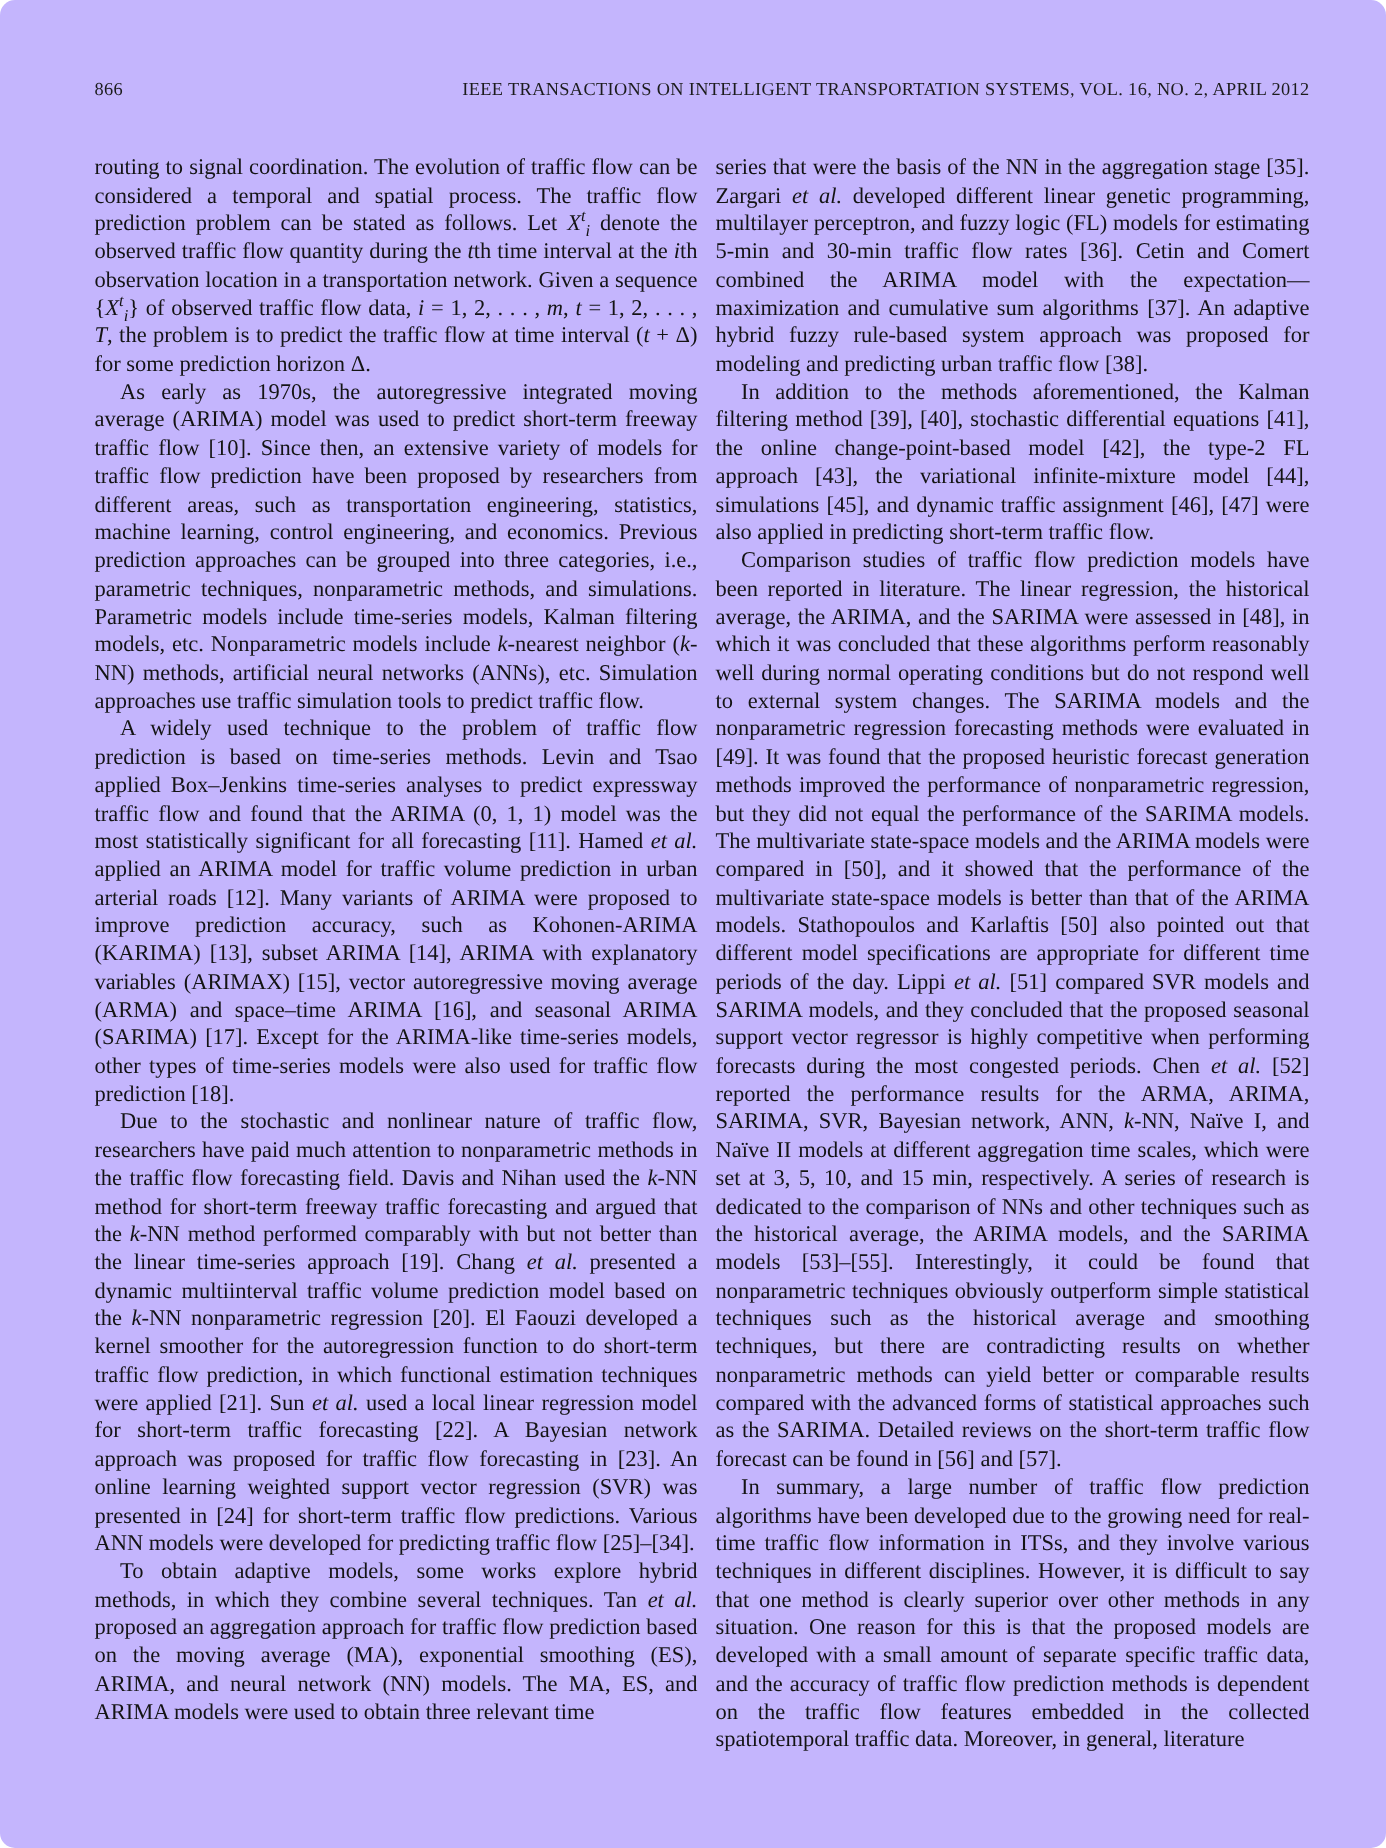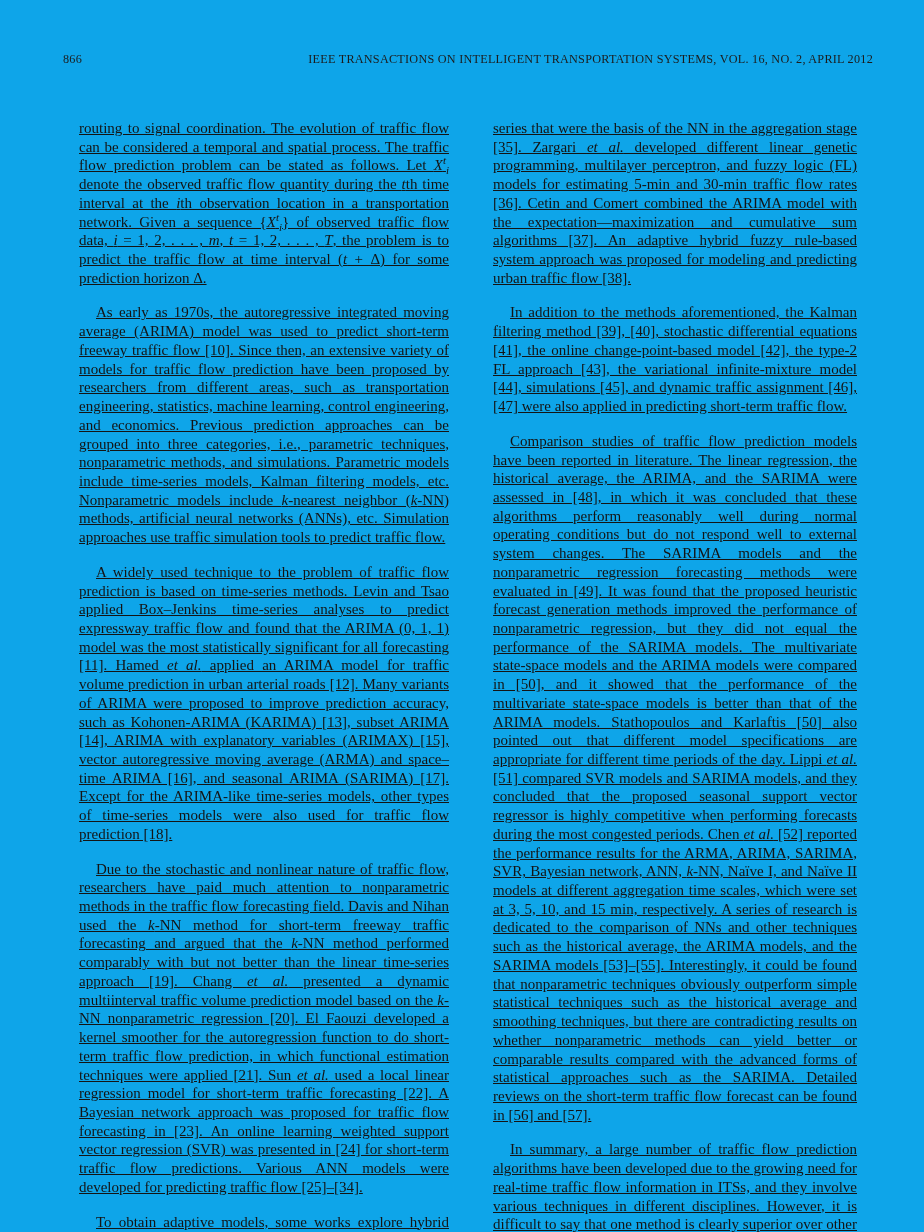--- a/index.html
+++ b/index.html
@@ -6,21 +6,22 @@
   body {
     width: 924px; height: 1232px;
     font-family: "Liberation Serif", serif;
     color: #161616;
     overflow: hidden;
   }
   .page {
     box-sizing: border-box;
     width: 924px; height: 1232px;
     padding: 52px 51px 0 63px;
-    background: #0ea5e9;
+    background: #c4b5fd;
+    border-radius: 10px;
   }
   .running-header {
     display: flex;
     align-items: baseline;
     font-size: 12.2px;
     line-height: 14px;
     letter-spacing: 0.25px;
     color: #1c1c1c;
     white-space: nowrap;
   }
@@ -31,21 +32,21 @@
     margin-top: 37px;
   }
   .col {
     text-align: justify;
     font-size: 15px;
     line-height: 18.72px;
     color: #141414;
   }
   .col-left  { width: 402px; }
   .col-right { width: 396px; }
-  .col p { margin: 16px; text-indent: 17px; text-decoration: underline; }
+  .col p { margin: 0; text-indent: 17px; }
   .col p.cont { text-indent: 0; }
   sup, sub { font-size: 11px; line-height: 0; }
 </style>
 </head>
 <body>
 
 <div class="page">
 
   <div class="running-header">
     <span class="page-number">866</span>

